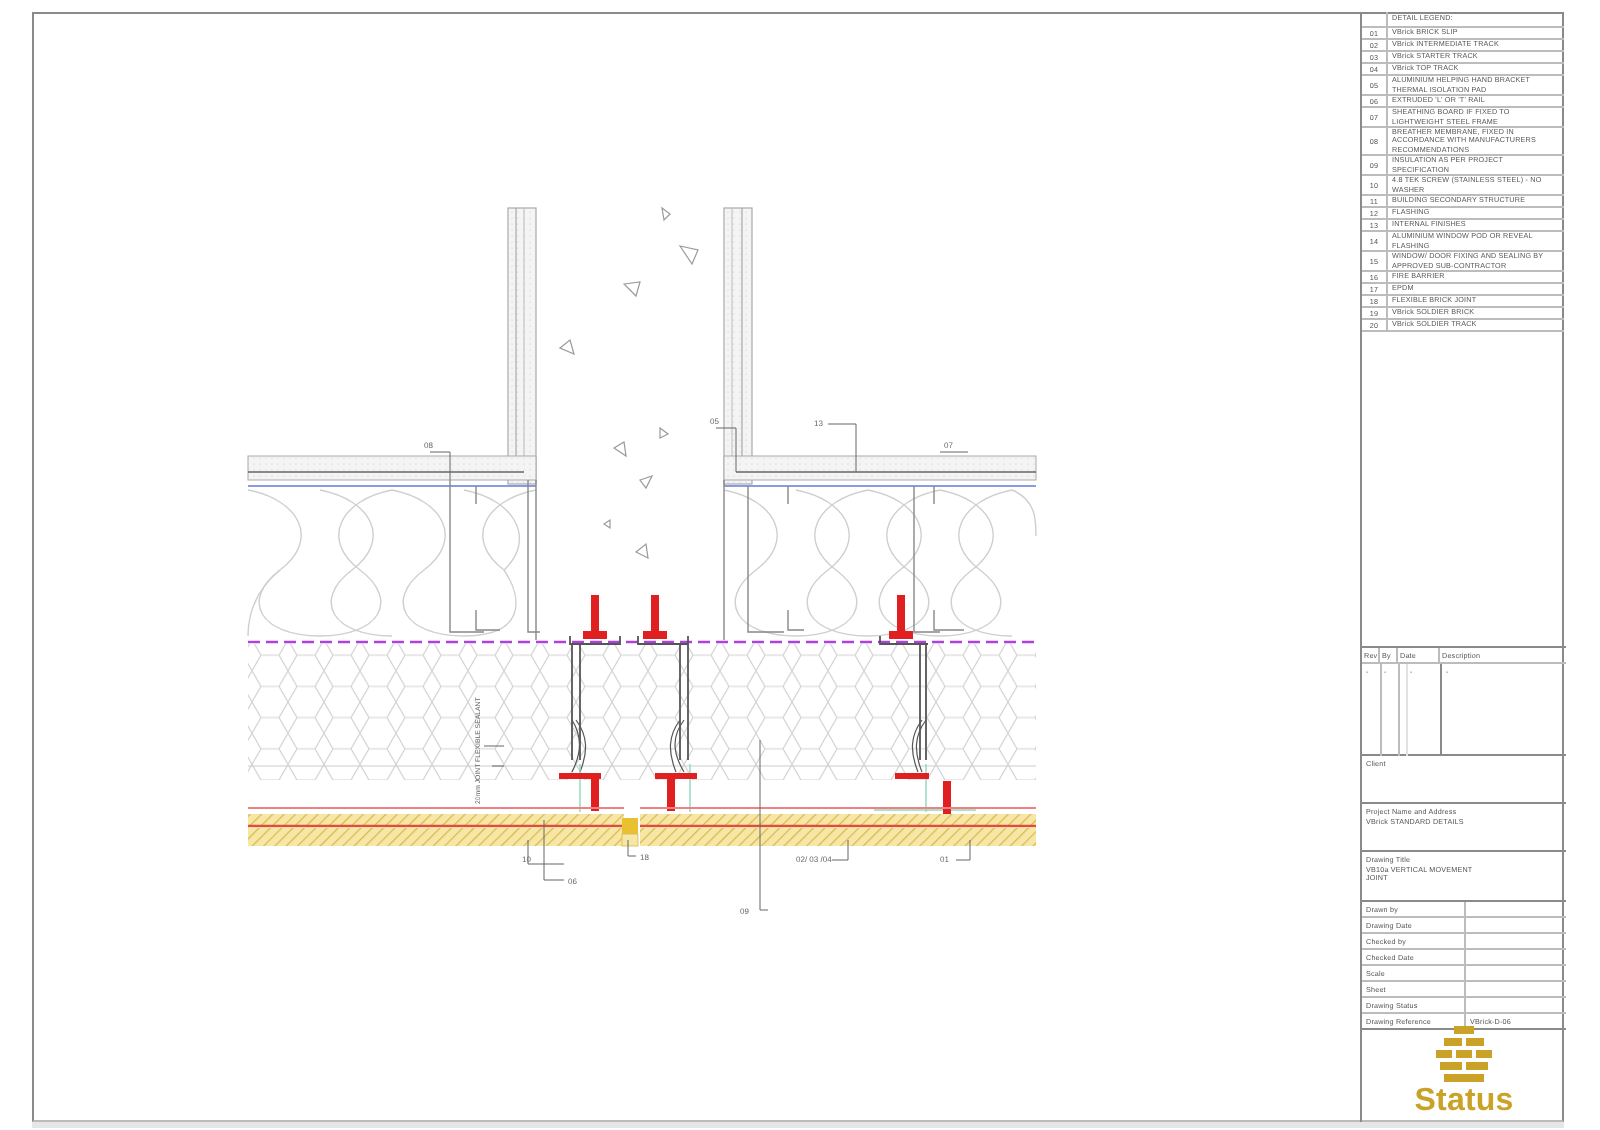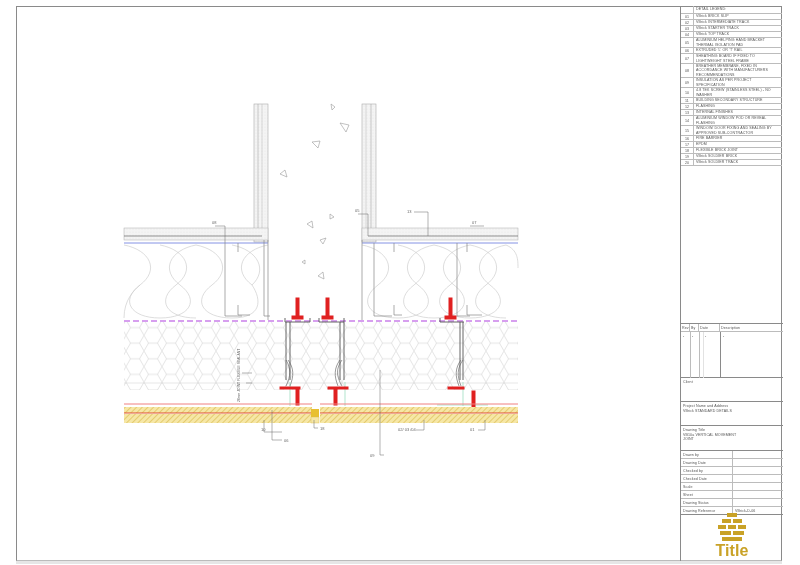--- a/index.html
+++ b/index.html
@@ -359,15 +359,15 @@
         <rect x="10" y="7" width="9" height="4"></rect>
           <rect x="21" y="7" width="9" height="4"></rect>
         <rect x="6" y="13" width="8" height="4"></rect>
           <rect x="16" y="13" width="8" height="4"></rect>
           <rect x="26" y="13" width="8" height="4"></rect>
         <rect x="8" y="19" width="11" height="4"></rect>
           <rect x="21" y="19" width="11" height="4"></rect>
         <rect x="10" y="25" width="20" height="4"></rect>
       </g>
     </svg>
-    <div class="logo-text">Title</div>
+    <div class="logo-text">Status</div>
   </div>
 </div>
 
 </body></html>

